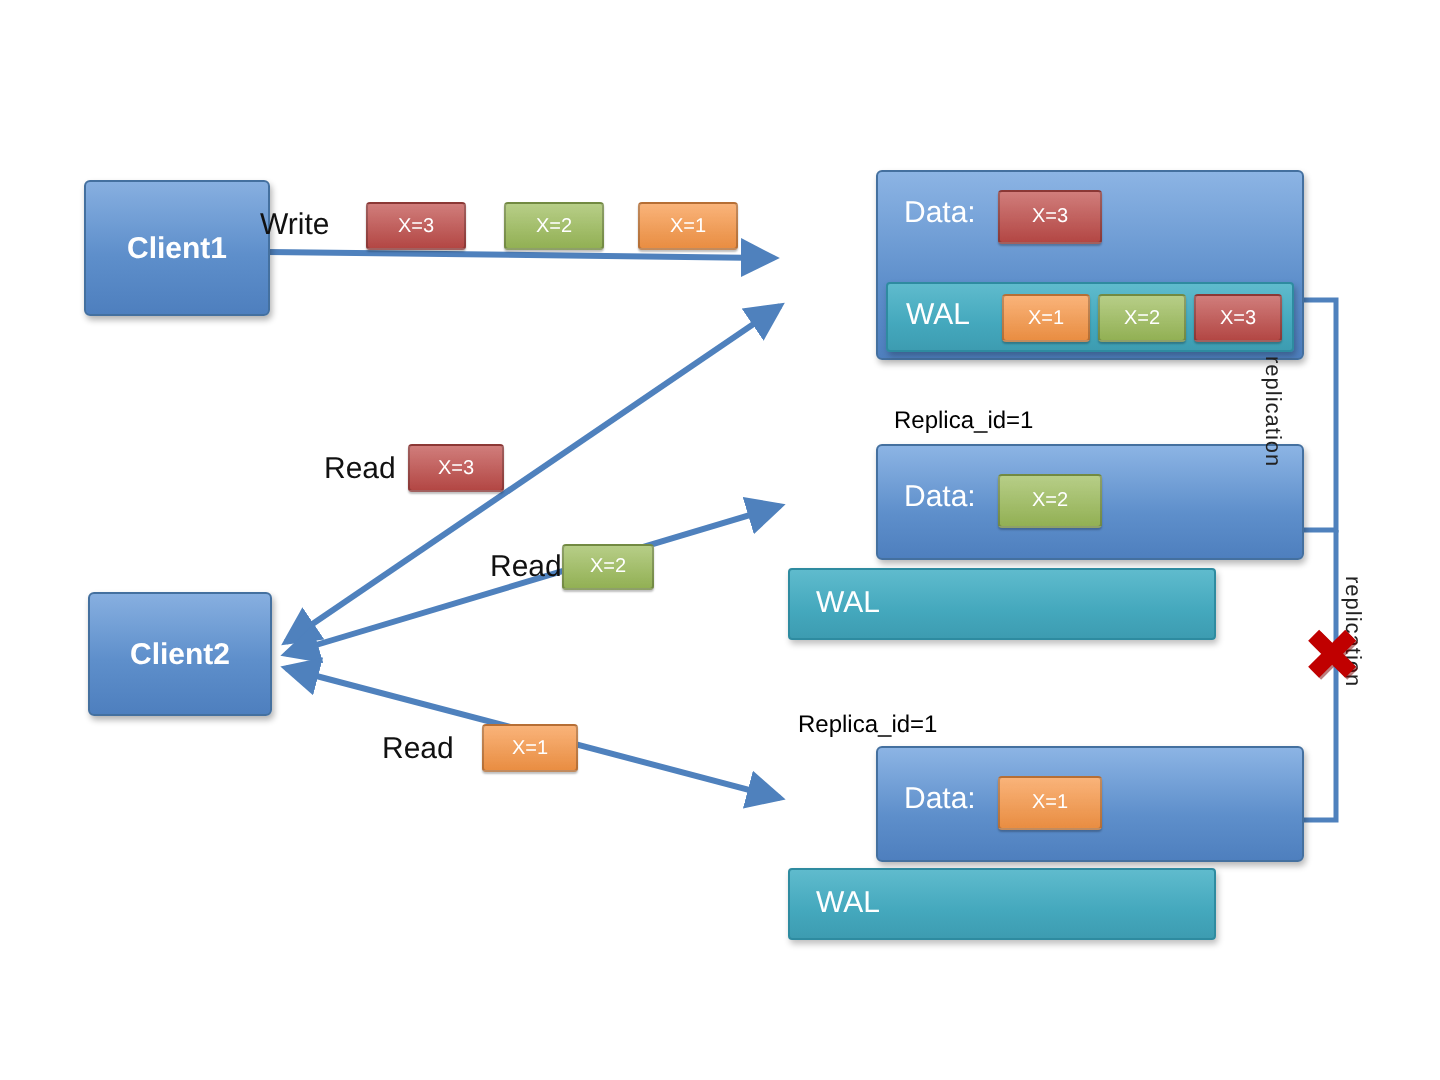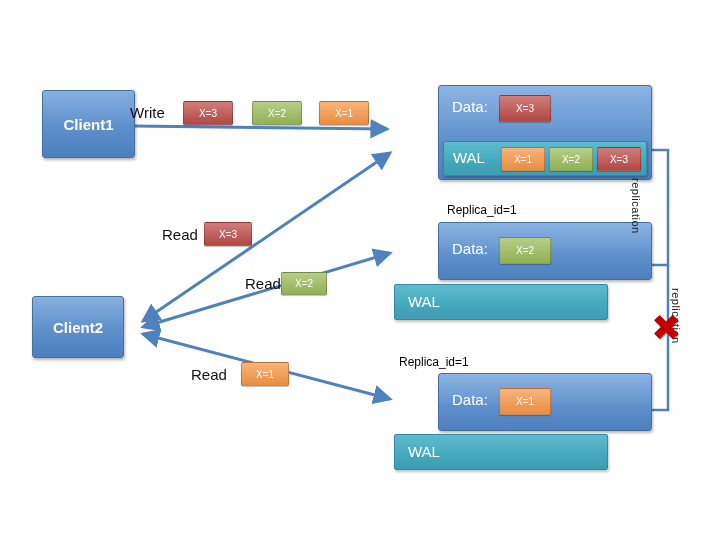--- a/index.html
+++ b/index.html
@@ -66,21 +66,21 @@
     <path d="M143,321 L390,153" stroke="#4F81BD" stroke-width="3" fill="none" marker-start="url(#ah)" marker-end="url(#ah)"></path>
     <path d="M143,327 L390,253" stroke="#4F81BD" stroke-width="3" fill="none" marker-start="url(#ah)" marker-end="url(#ah)"></path>
     <path d="M143,334 L390,399" stroke="#4F81BD" stroke-width="3" fill="none" marker-start="url(#ah)" marker-end="url(#ah)"></path>
     <path d="M606,150 L668,150 L668,265 L613,265" stroke="#4F81BD" stroke-width="2.5" fill="none" marker-end="url(#ah)"></path>
     <path d="M668,265 L668,410 L613,410" stroke="#4F81BD" stroke-width="2.5" fill="none" marker-end="url(#ah)"></path>
   </svg>
 
   <div class="client-box" style="left:42px;top:90px;width:91px;height:66px;">
     <span>Client1</span>
   </div>
-  <div class="client-box" style="left:32px;top:296px;width:90px;height:60px;">
+  <div class="client-box" style="left:44px;top:296px;width:90px;height:60px;">
     <span>Client2</span>
   </div>
 
   <div class="op-label" style="left:130px;top:104px;">Write</div>
   <div class="badge" style="left: 183px; top: 101px; width: 48px; height: 22px; background-color: rgb(190, 75, 72);">X=3</div>
   <div class="badge" style="left: 252px; top: 101px; width: 48px; height: 22px; background-color: rgb(155, 187, 89);">X=2</div>
   <div class="badge" style="left: 319px; top: 101px; width: 48px; height: 22px; background-color: rgb(247, 150, 70);">X=1</div>
 
   <div class="op-label" style="left:162px;top:226px;">Read</div>
   <div class="badge" style="left: 204px; top: 222px; width: 46px; height: 22px; background-color: rgb(190, 75, 72);">X=3</div>

